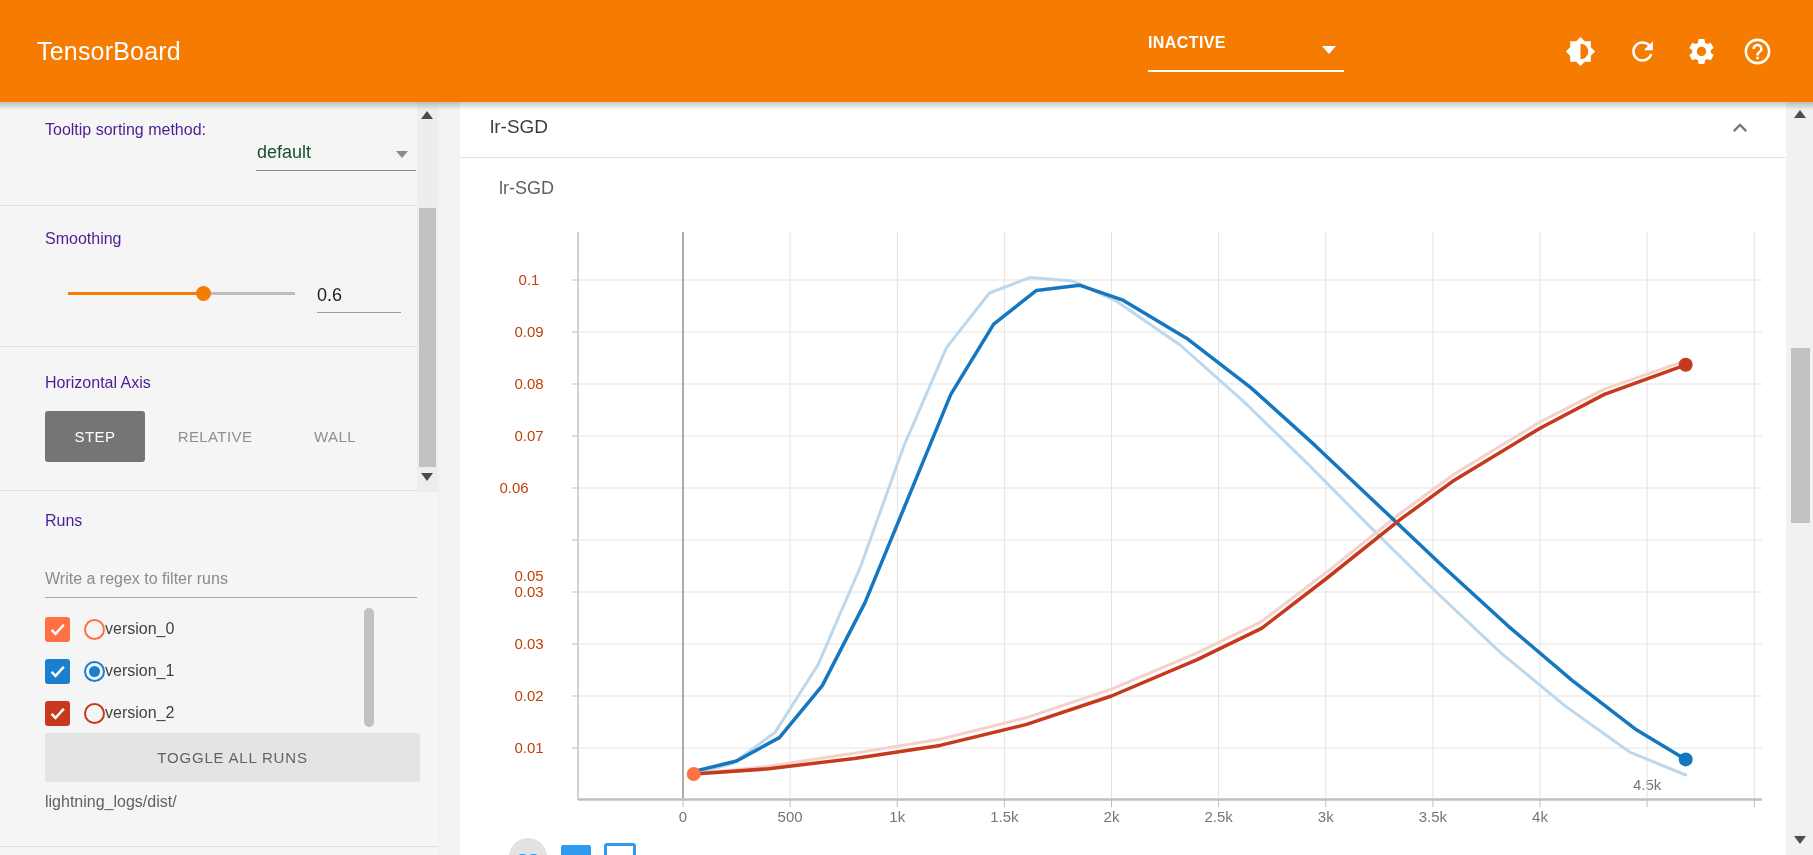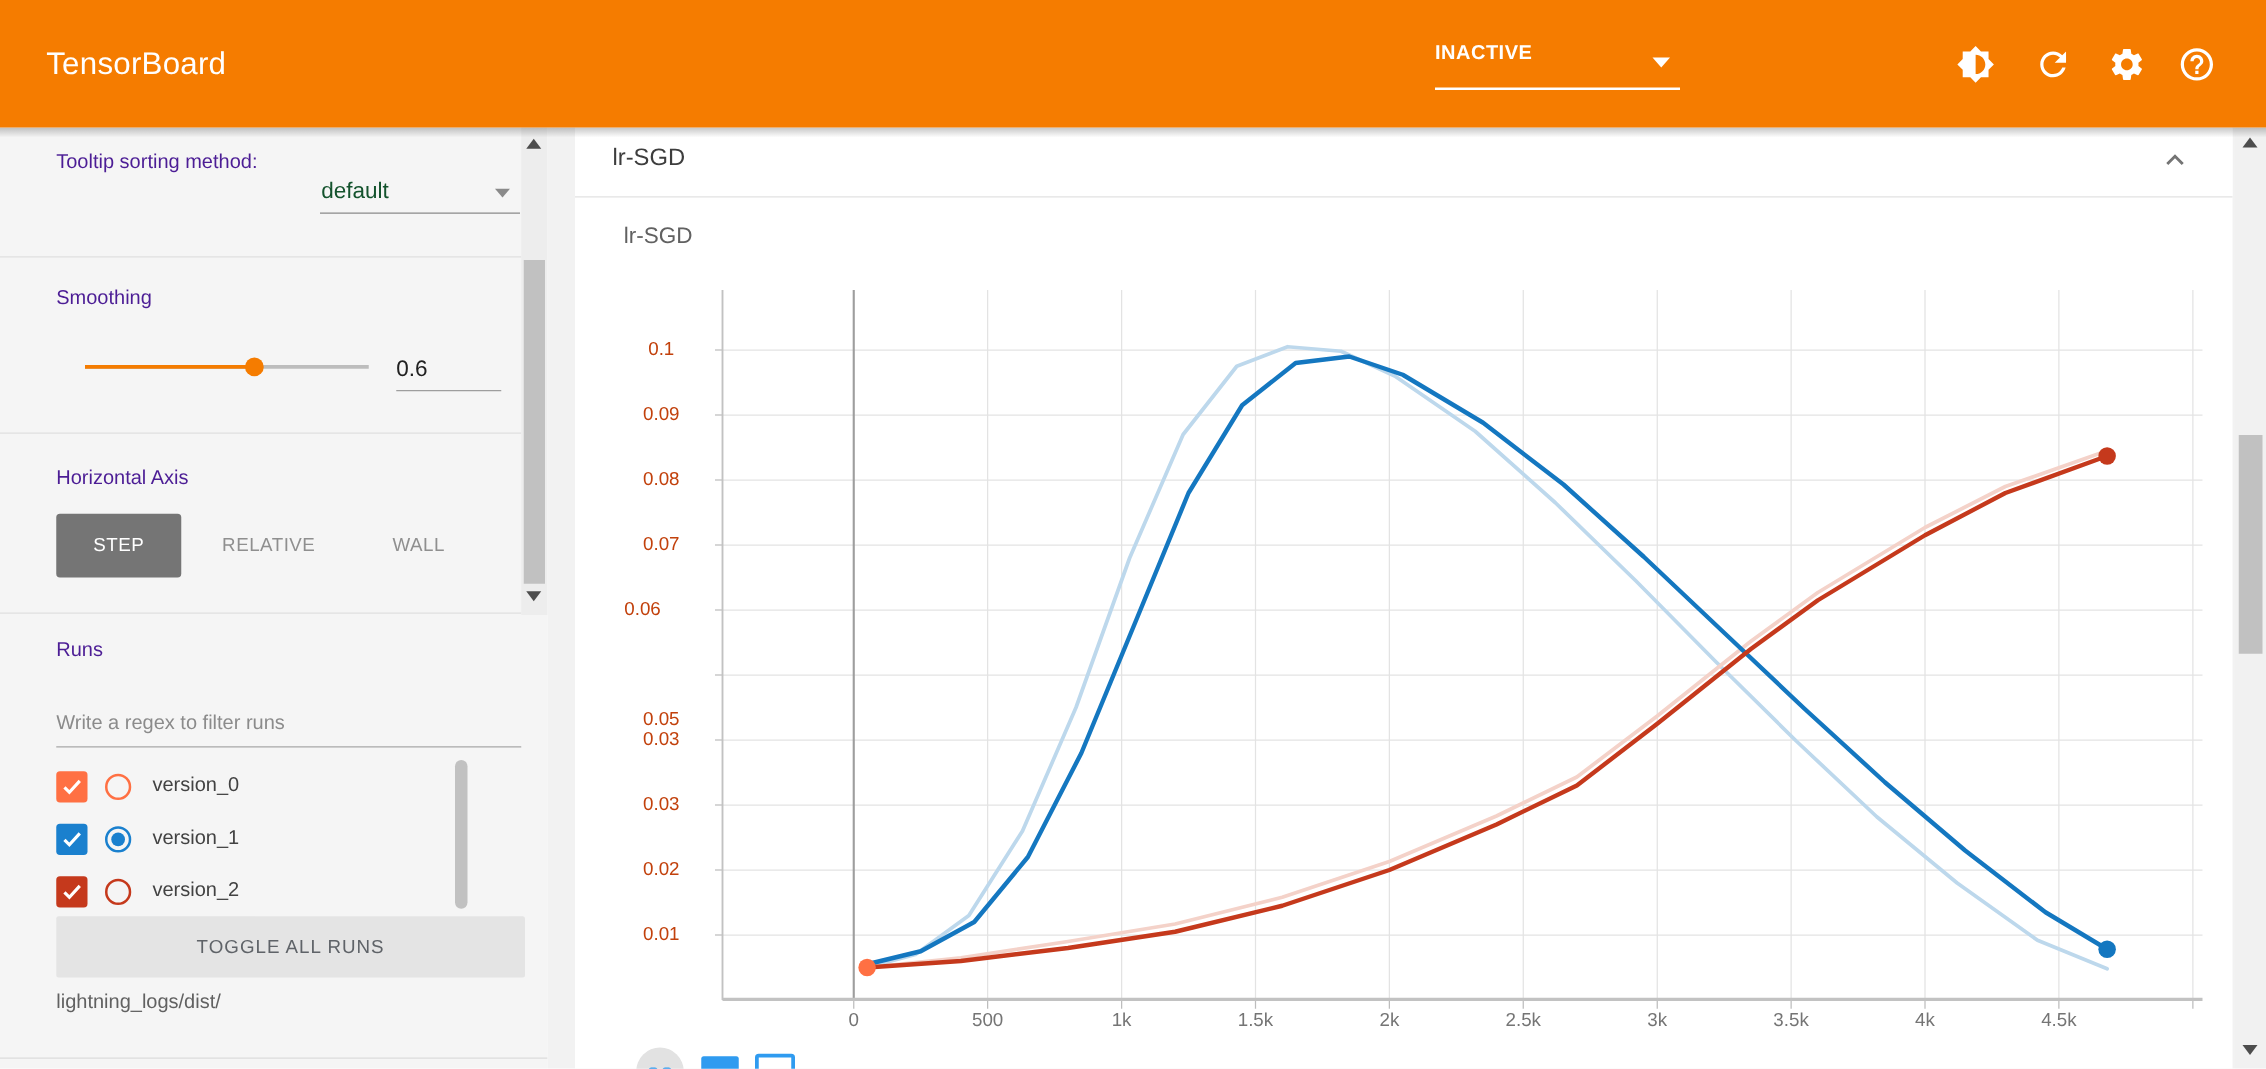--- a/index.html
+++ b/index.html
@@ -50,21 +50,21 @@
   .filter-input{position:absolute;left:45px;top:560px;width:372px;height:37px;border:none;outline:none;
           background:transparent;border-bottom:1px solid #a8a8a8;font-size:16px;color:#424242;
           font-family:"Liberation Sans",sans-serif;padding:0}
   .filter-input::placeholder{color:#8b8b8b}
   .runlist{position:absolute;left:45px;top:608px;width:375px}
   .runrow{height:42px;display:flex;align-items:center;cursor:default}
   .chk{width:25px;height:25px;border-radius:3px;display:flex;align-items:center;justify-content:center;cursor:pointer;flex:0 0 auto}
   .chk svg{width:19px;height:19px}
   .radio{width:21px;height:21px;border-radius:50%;border:2px solid;margin-left:14px;position:relative;cursor:pointer;flex:0 0 auto;box-sizing:border-box}
   .radio .dot{position:absolute;left:3px;top:3px;width:11px;height:11px;border-radius:50%}
-  .runrow .rname{margin-left:17px;font-size:16px;color:#424242}
+  .runrow .rname{margin-left:0;font-size:16px;color:#424242}
   .toggle-btn{position:absolute;left:45px;top:733px;width:375px;height:49px;background:#e4e4e4;border-radius:2px;
         display:flex;align-items:center;justify-content:center;font-size:15px;color:#5f6368;letter-spacing:.8px;cursor:pointer}
   .logdir{position:absolute;left:45px;top:793px;font-size:16px;color:#616161}
 
   
   .sb-scroll{position:absolute;left:417px;top:102px;width:21px;height:390px;background:#ededed}
   .tri-up{width:0;height:0;border-left:6px solid transparent;border-right:6px solid transparent;border-bottom:8px solid #4d4d4d}
   .tri-down{width:0;height:0;border-left:6px solid transparent;border-right:6px solid transparent;border-top:8px solid #4d4d4d}
   .sb-thumb{position:absolute;left:2px;top:106px;width:17px;height:259px;background:#c1c1c1}
   .runs-thumb{position:absolute;left:364px;top:608px;width:10px;height:119px;border-radius:5px;background:#c1c1c1}
@@ -226,21 +226,21 @@
   <div id="xlabels">
       <div class="xlab" style="left: 188px; top: 706px;">0</div>
       <div class="xlab" style="left: 295.125px; top: 706px;">500</div>
       <div class="xlab" style="left: 402.25px; top: 706px;">1k</div>
       <div class="xlab" style="left: 509.375px; top: 706px;">1.5k</div>
       <div class="xlab" style="left: 616.5px; top: 706px;">2k</div>
       <div class="xlab" style="left: 723.625px; top: 706px;">2.5k</div>
       <div class="xlab" style="left: 830.75px; top: 706px;">3k</div>
       <div class="xlab" style="left: 937.875px; top: 706px;">3.5k</div>
       <div class="xlab" style="left: 1045px; top: 706px;">4k</div>
-      <div class="xlab" style="left: 1152.12px; top: 706px;">4.5k</div>
+      <div class="xlab" style="left: 1152.12px; top: 674px;">4.5k</div>
     </div>
   <svg class="chart-svg" id="chart" width="1196" height="580" viewBox="0 0 1196 580">
       <line x1="6" y1="516.0" x2="1190" y2="516.0" stroke="#e3e3e3" stroke-width="1"></line>
       <line x1="0" y1="516.0" x2="6" y2="516.0" stroke="#bdbdbd" stroke-width="1"></line>
       <line x1="6" y1="464.0" x2="1190" y2="464.0" stroke="#e3e3e3" stroke-width="1"></line>
       <line x1="0" y1="464.0" x2="6" y2="464.0" stroke="#bdbdbd" stroke-width="1"></line>
       <line x1="6" y1="412.0" x2="1190" y2="412.0" stroke="#e3e3e3" stroke-width="1"></line>
       <line x1="0" y1="412.0" x2="6" y2="412.0" stroke="#bdbdbd" stroke-width="1"></line>
       <line x1="6" y1="360.0" x2="1190" y2="360.0" stroke="#e3e3e3" stroke-width="1"></line>
       <line x1="0" y1="360.0" x2="6" y2="360.0" stroke="#bdbdbd" stroke-width="1"></line>

